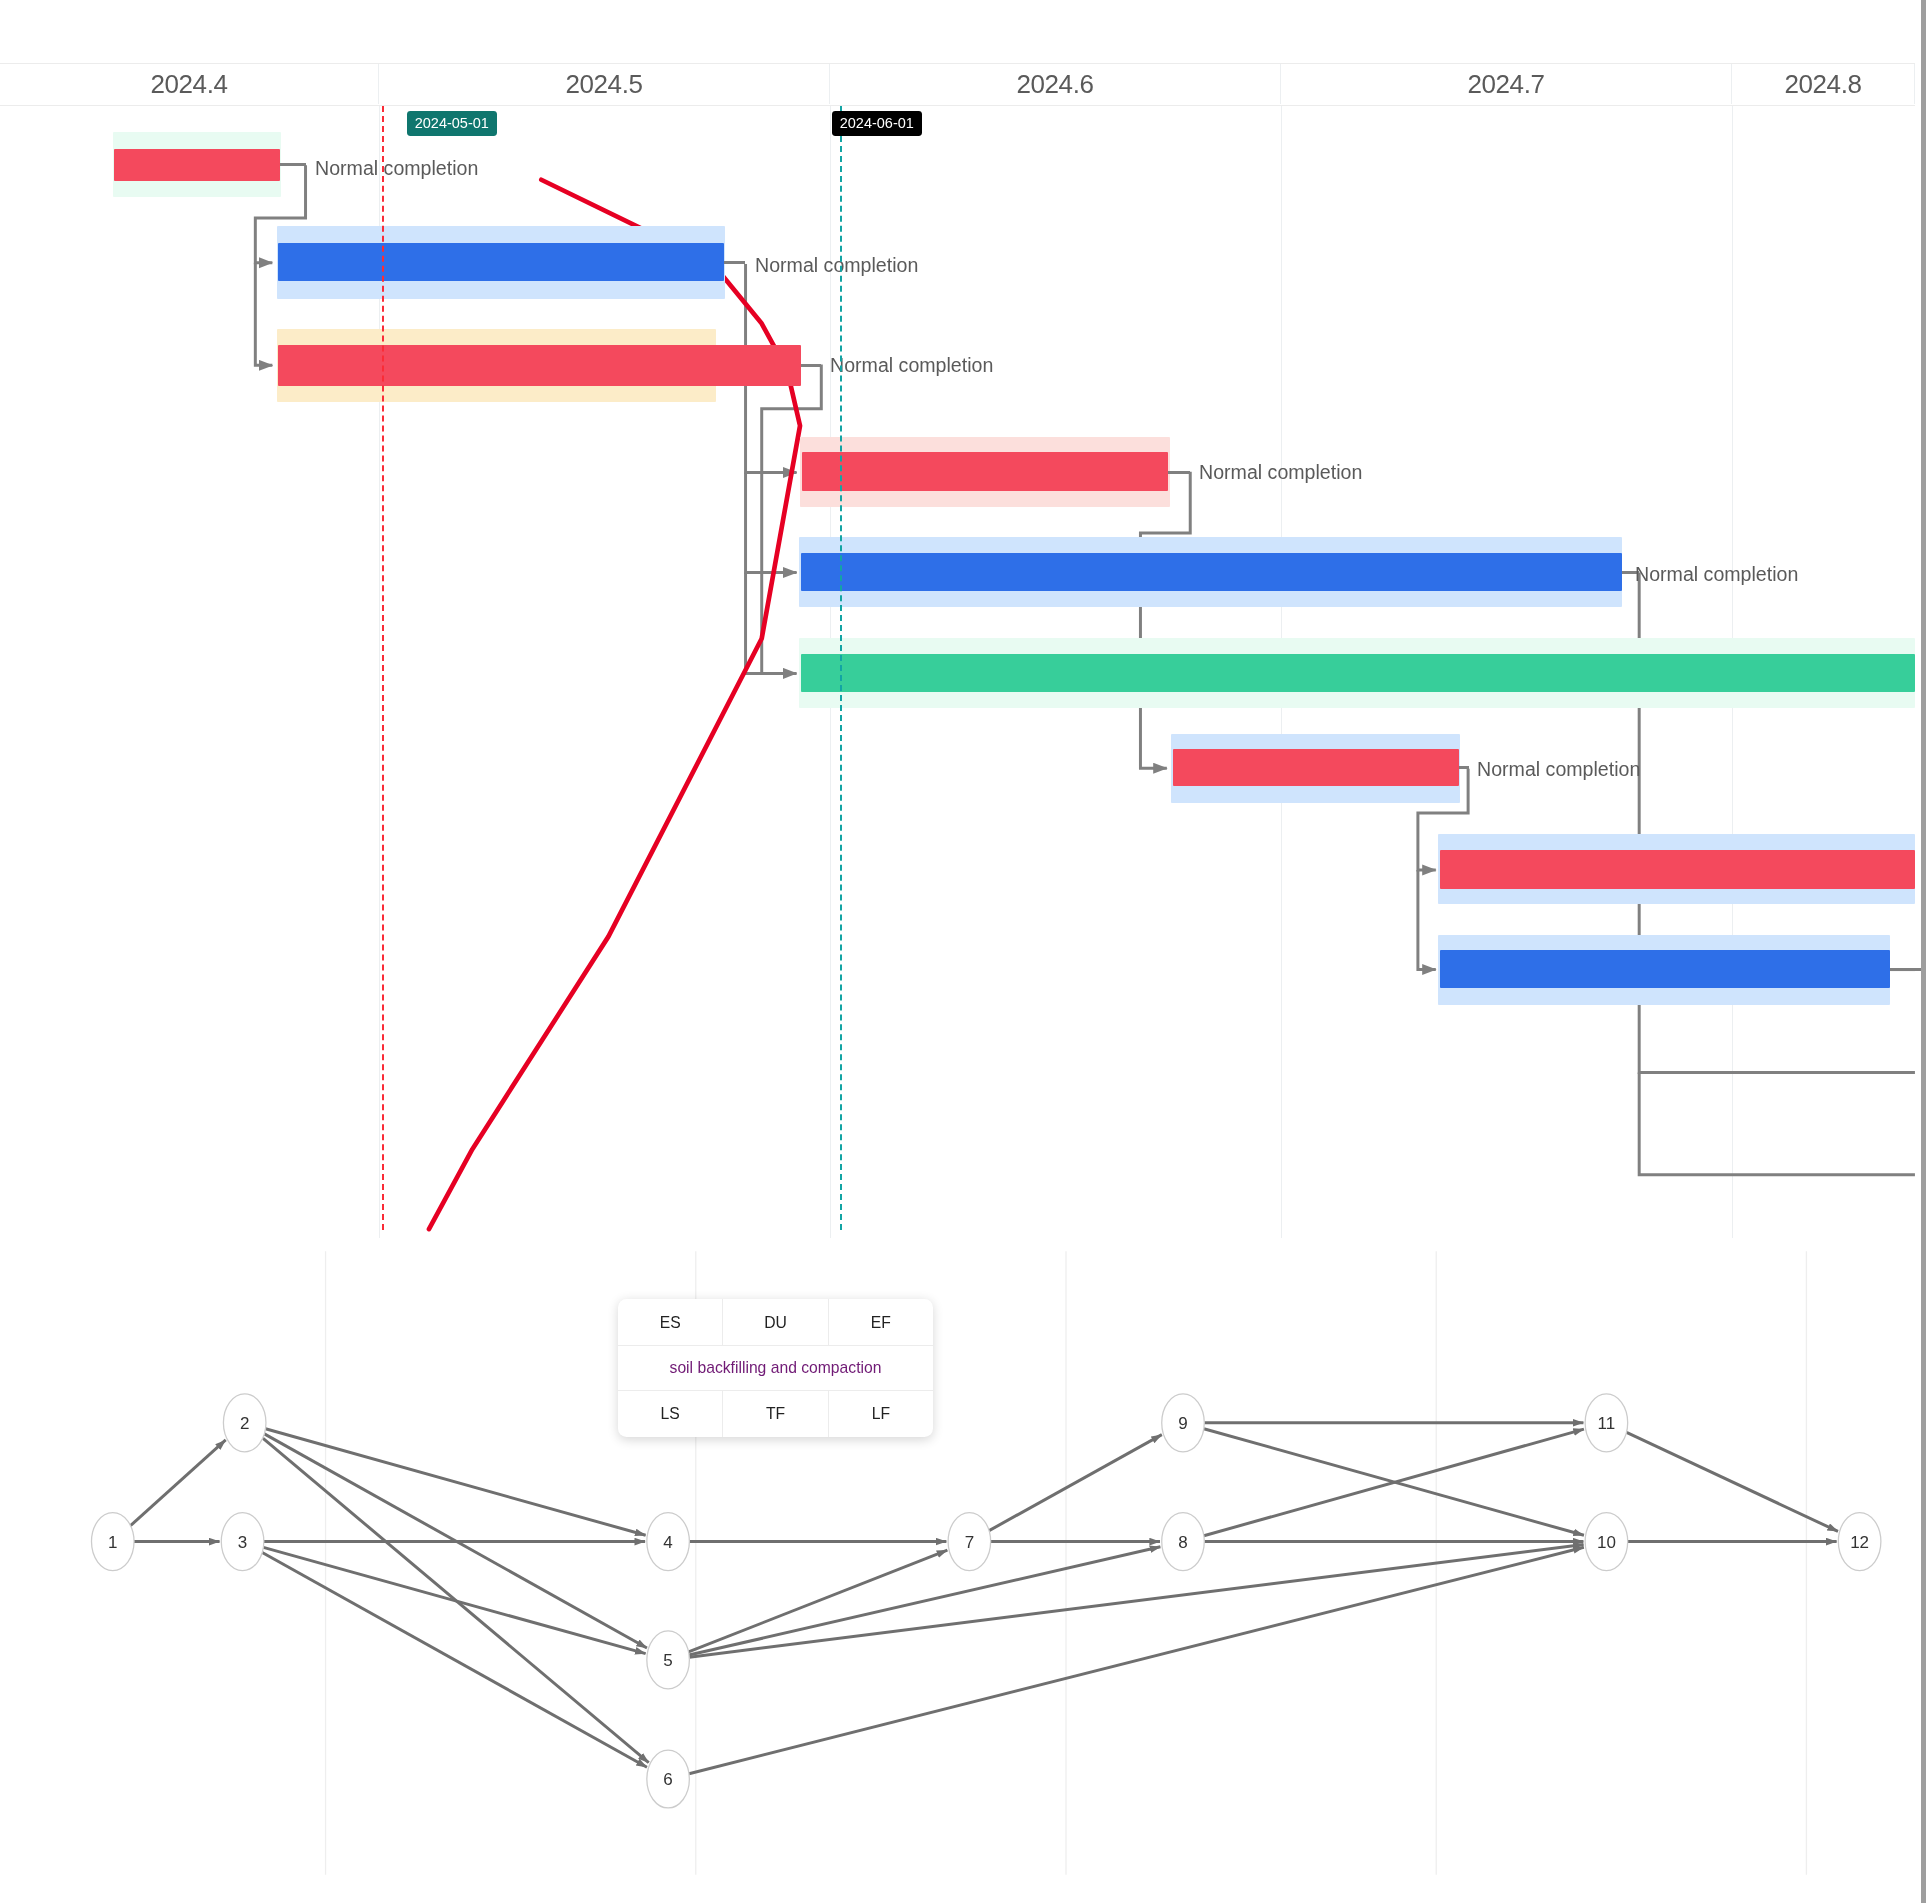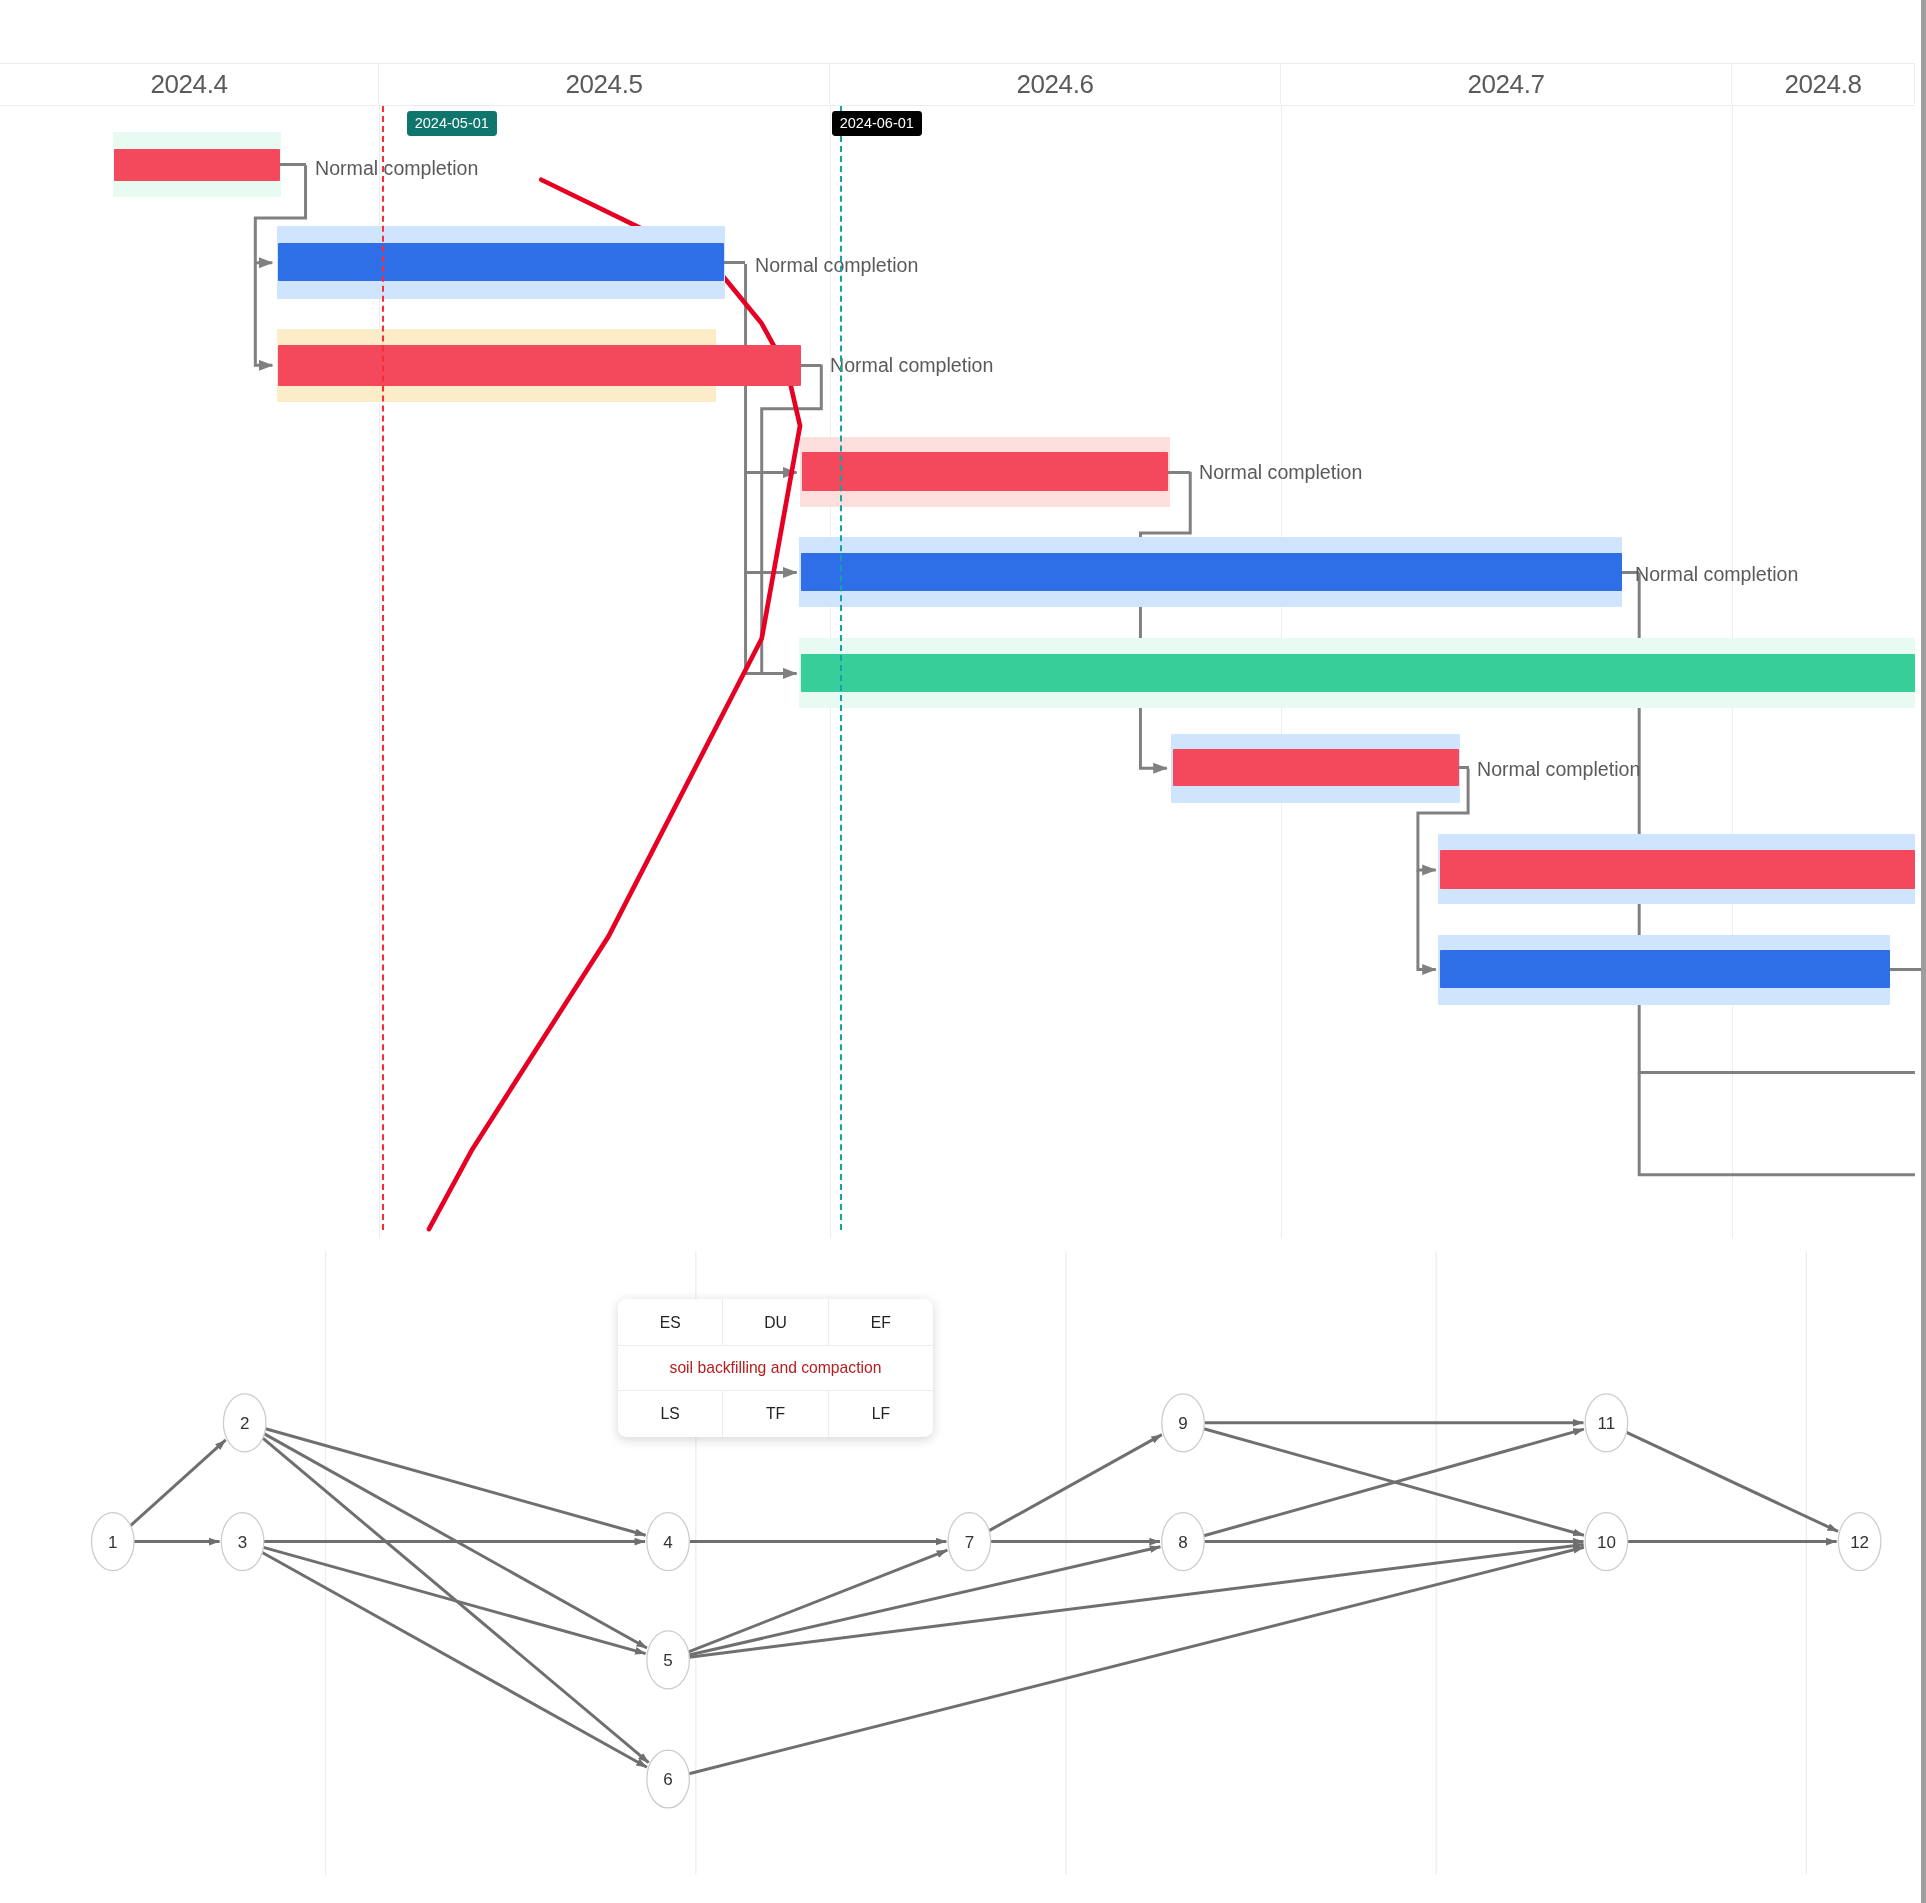--- a/index.html
+++ b/index.html
@@ -71,21 +71,21 @@
   #node-info .ni-row { display: flex; }
   #node-info .ni-row.top   { border-bottom: 0.9px solid #ececec; }
   #node-info .ni-row.mid   { border-bottom: 0.9px solid #ececec; }
   #node-info .ni-cell {
     flex: 1; text-align: center; font-size: 15.7px; color: #222;
     padding: 14.5px 0 13.6px 0; border-right: 0.9px solid #ececec;
     font-family: "Liberation Sans", sans-serif;
   }
   #node-info .ni-cell:last-child { border-right: none; }
   #node-info .ni-name {
-    flex: 1; text-align: center; font-size: 15.7px; color: #b91c1c;
+    flex: 1; text-align: center; font-size: 15.7px; color: #701a75;
     padding: 12.8px 7.7px; font-family: "Liberation Sans", sans-serif;
     white-space: nowrap;
   }
 
   
   #right-rail {
     position: absolute; top: 0; right: 0; width: 5.1px; height: 1904px;
     background: #9e9e9e;
   }
 

